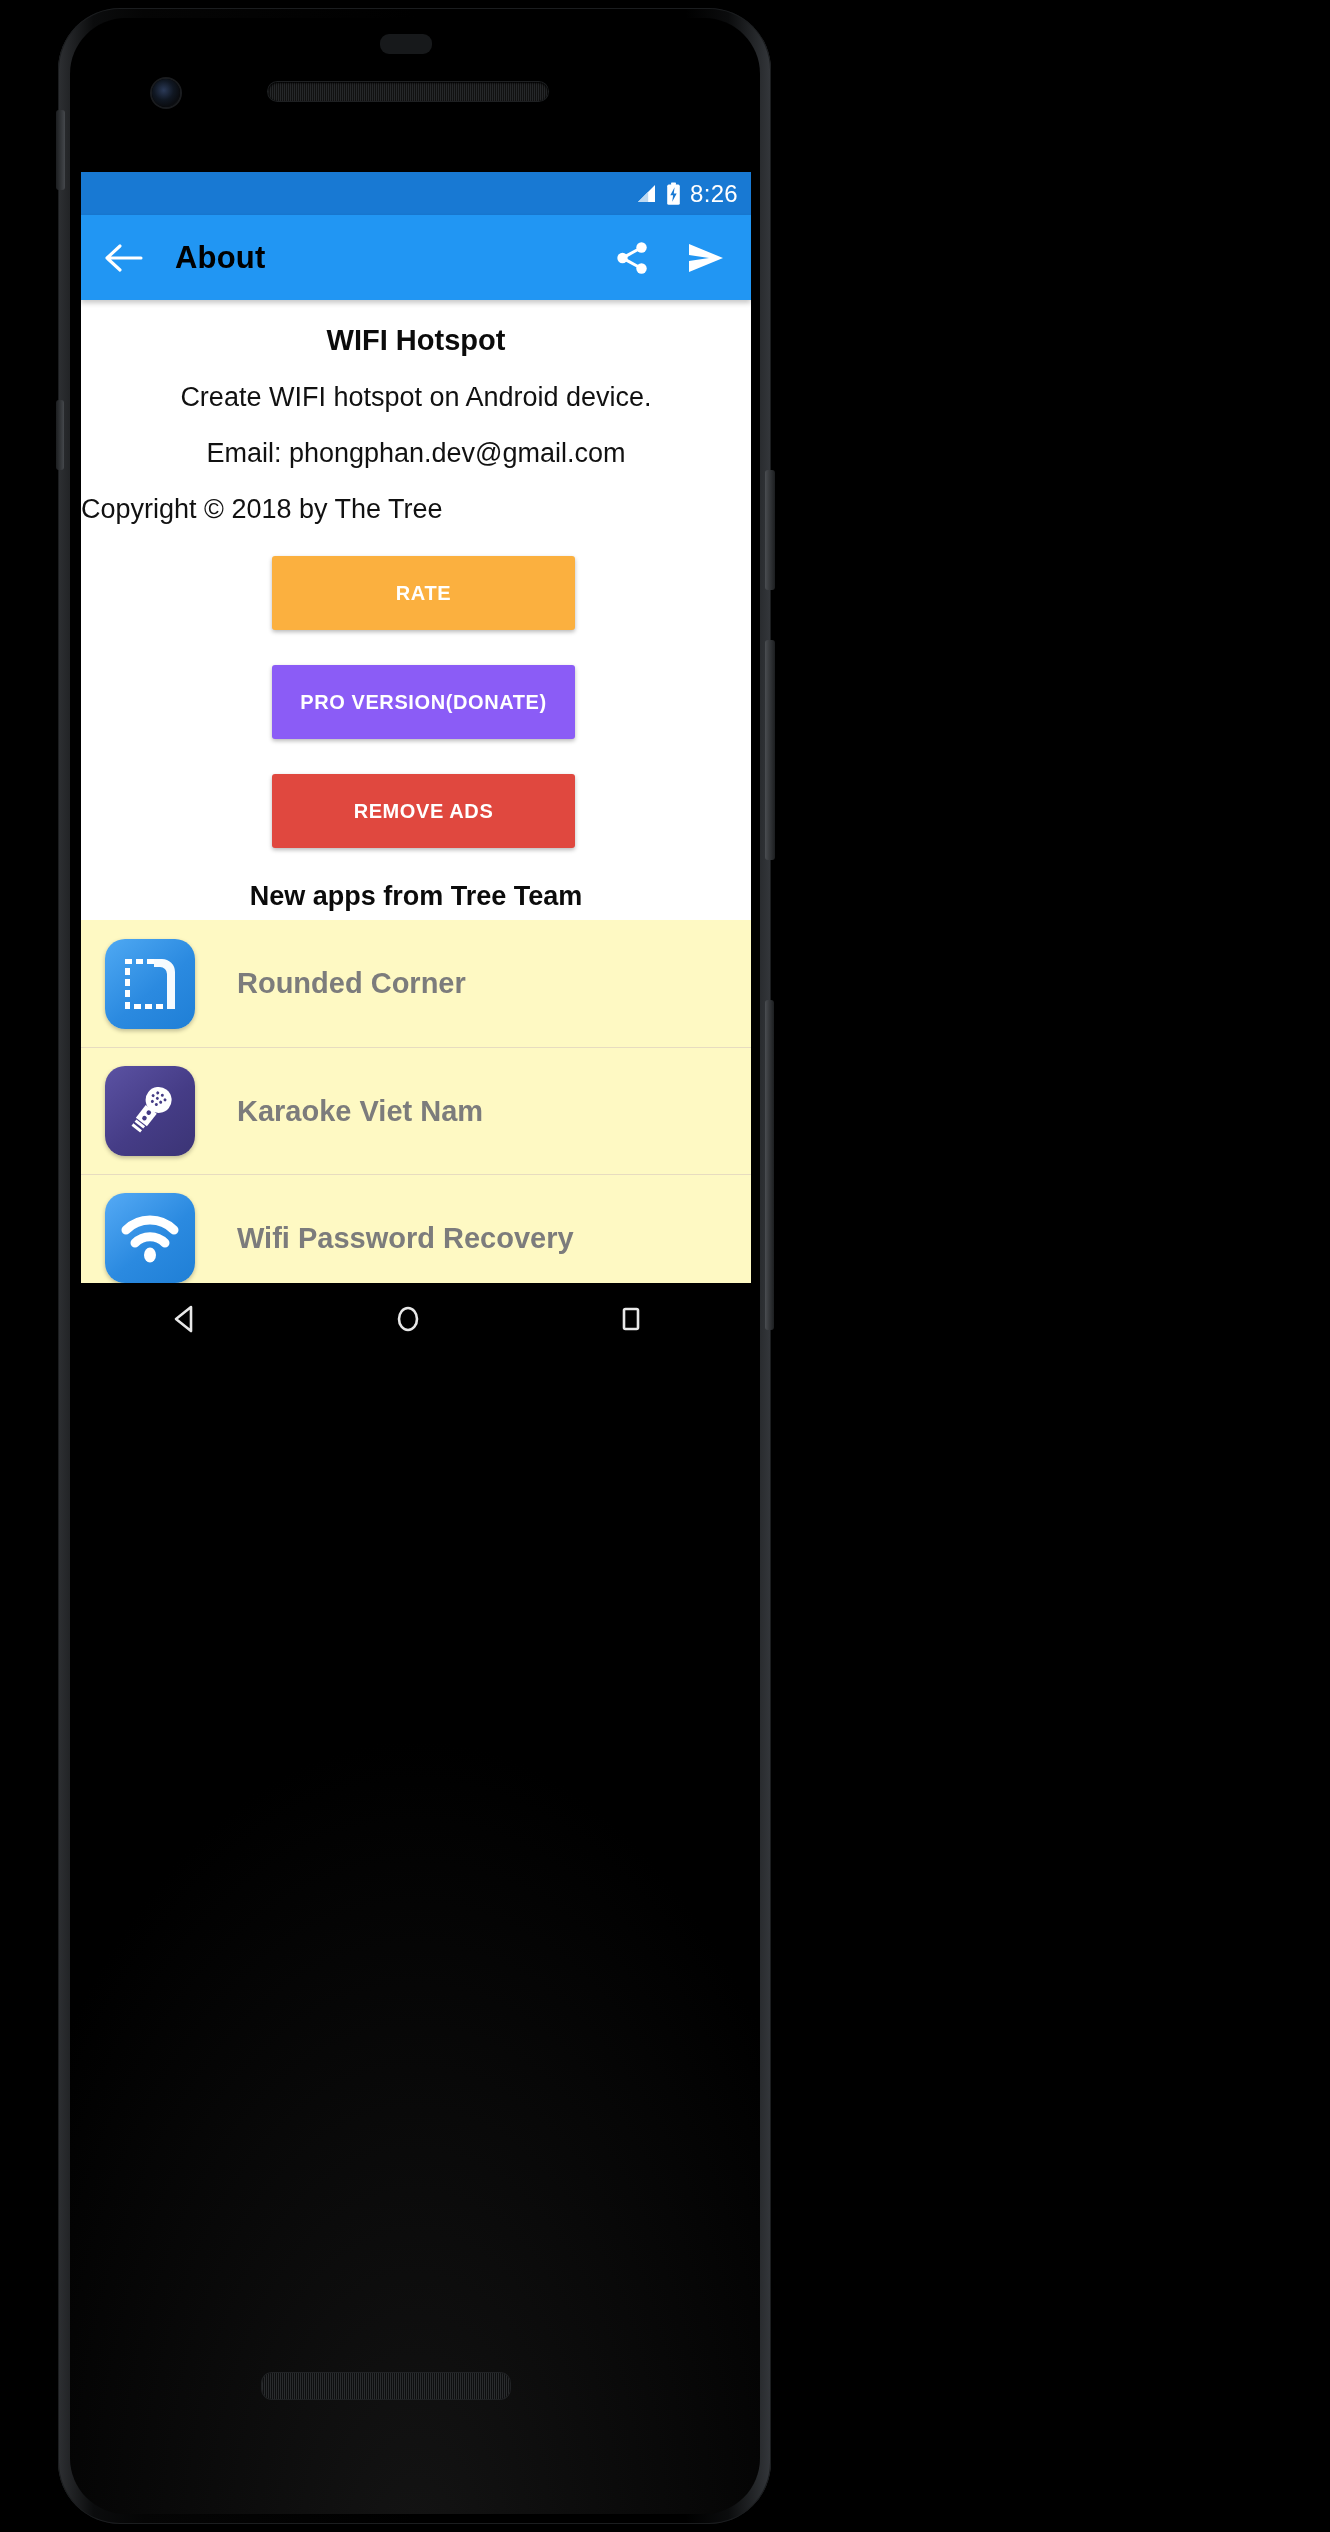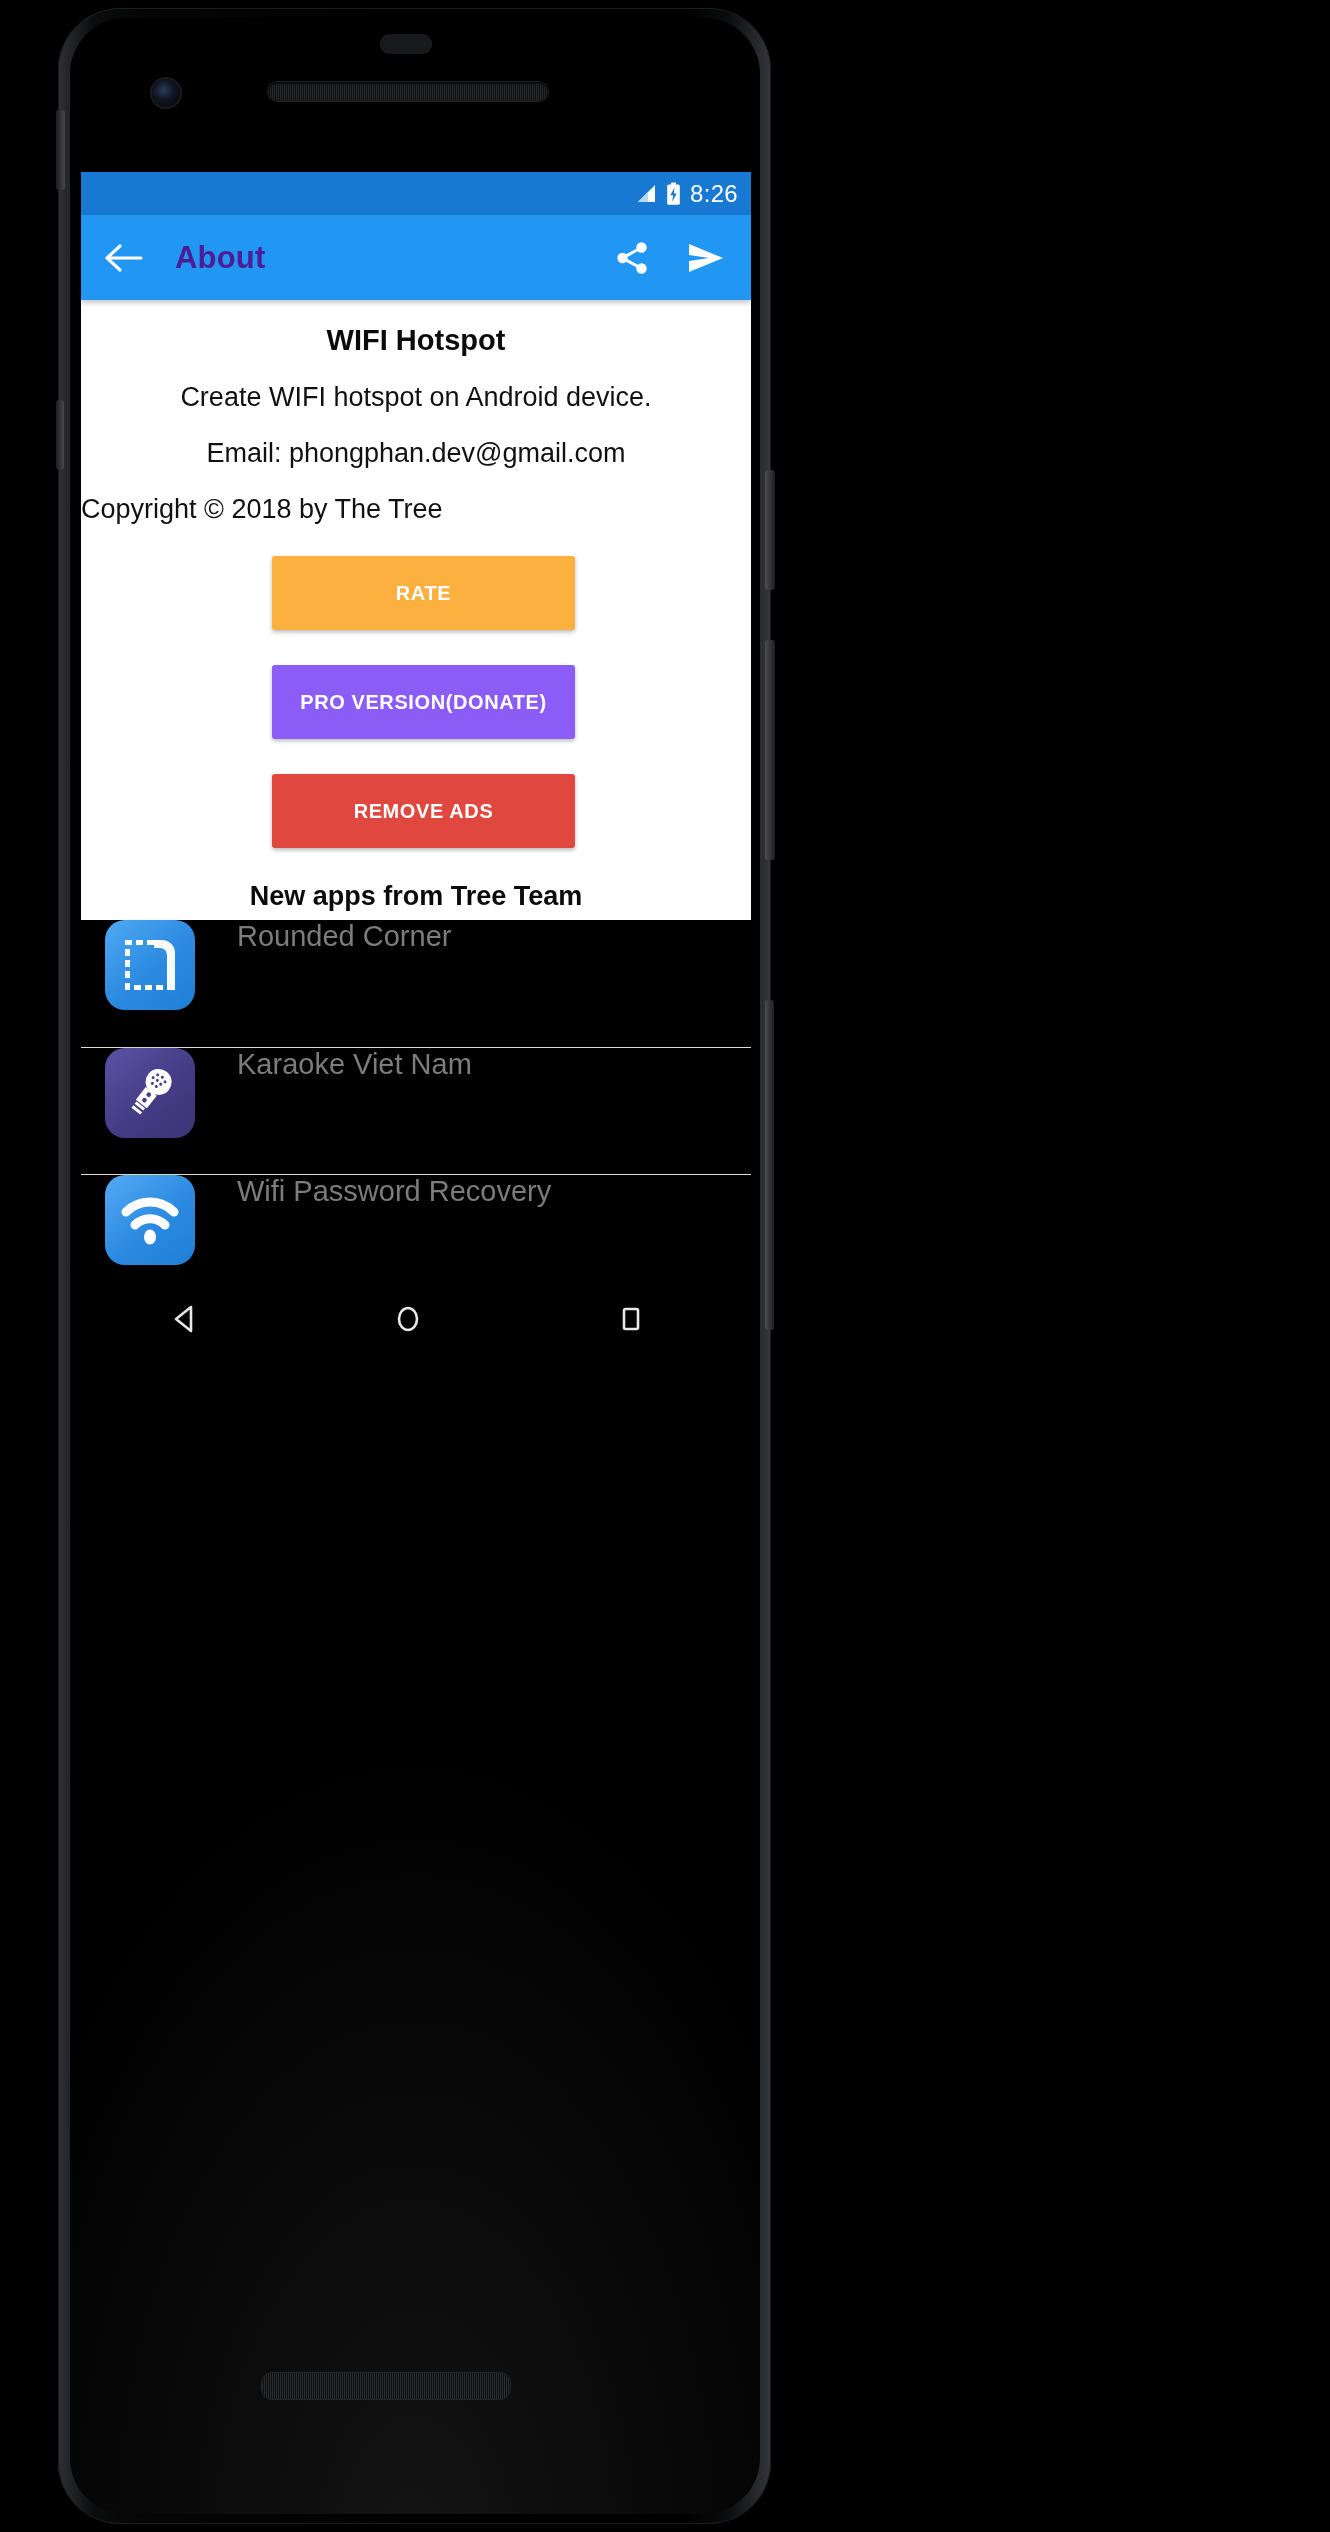--- a/index.html
+++ b/index.html
@@ -69,21 +69,21 @@
     height:43px; background:#1879d3; display:flex; align-items:center;
     justify-content:flex-end; padding-right:13px; gap:9px; color:#fff;
   }
   .sig-icon{ width:22px; height:19px; }
   .bat-icon{ width:15px; height:24px; }
   .clock{ font-size:24px; font-weight:400; letter-spacing:.3px; line-height:1; }
 
   
   .toolbar{
     height:85px; background:#2196f3; display:flex; align-items:center;
-    padding:4px 22px; color:#4c1d95;
+    padding:4px 22px; color:#000000;
     box-shadow:0 3px 5px rgba(0,0,0,.22);
     position:relative; z-index:3;
   }
   .tb-back{ width:42px; height:42px; display:flex; align-items:center; justify-content:center; cursor:pointer; }
   .tb-title{ font-size:31px; font-weight:700; margin-left:30px; flex:1; letter-spacing:.2px; }
   .tb-icon{ width:46px; height:46px; display:flex; align-items:center; justify-content:center; cursor:pointer; margin-left:28px; }
 
   
   .content{ background:#fff; padding-top:10px; }
   .app-title{ text-align:center; font-size:29px; font-weight:700; color:#0b0b0b; margin-top:14px; }
@@ -102,22 +102,22 @@
   .btn-pro{ background:#8b5cf6; margin-top:35px; }
   .btn-ads{ background:#e0483f; margin-top:35px; }
 
   .section-title{
     text-align:center; font-size:27px; font-weight:700; color:#0b0b0b;
     margin-top:33px; margin-bottom:2px;
   }
 
   .app-list{ margin-top:8px; }
   .app-row{
-    display:flex; height:127px; padding-left:24px;
-    border-top:1px solid #e7dcc0; background:#000000; cursor:pointer;
+    display:flex; align-items:center; height:127px; padding-left:24px;
+    border-top:1px solid #e7dcc0; background:#fef9c3; cursor:pointer;font-weight:bold;
   }
   .app-row:first-child{ border-top:none; }
   .app-icon{
     width:90px; height:90px; border-radius:20px; flex:0 0 90px;
     display:flex; align-items:center; justify-content:center;
     box-shadow:0 2px 4px rgba(0,0,0,.25);
     overflow:hidden; position:relative;
   }
   .ic-rounded{ background:linear-gradient(140deg,#4fa9f3 0%,#2b8ae0 55%,#1f7fd6 100%); }
   .ic-karaoke{ background:linear-gradient(140deg,#5b52a3 0%,#453c86 55%,#3b3475 100%); }

